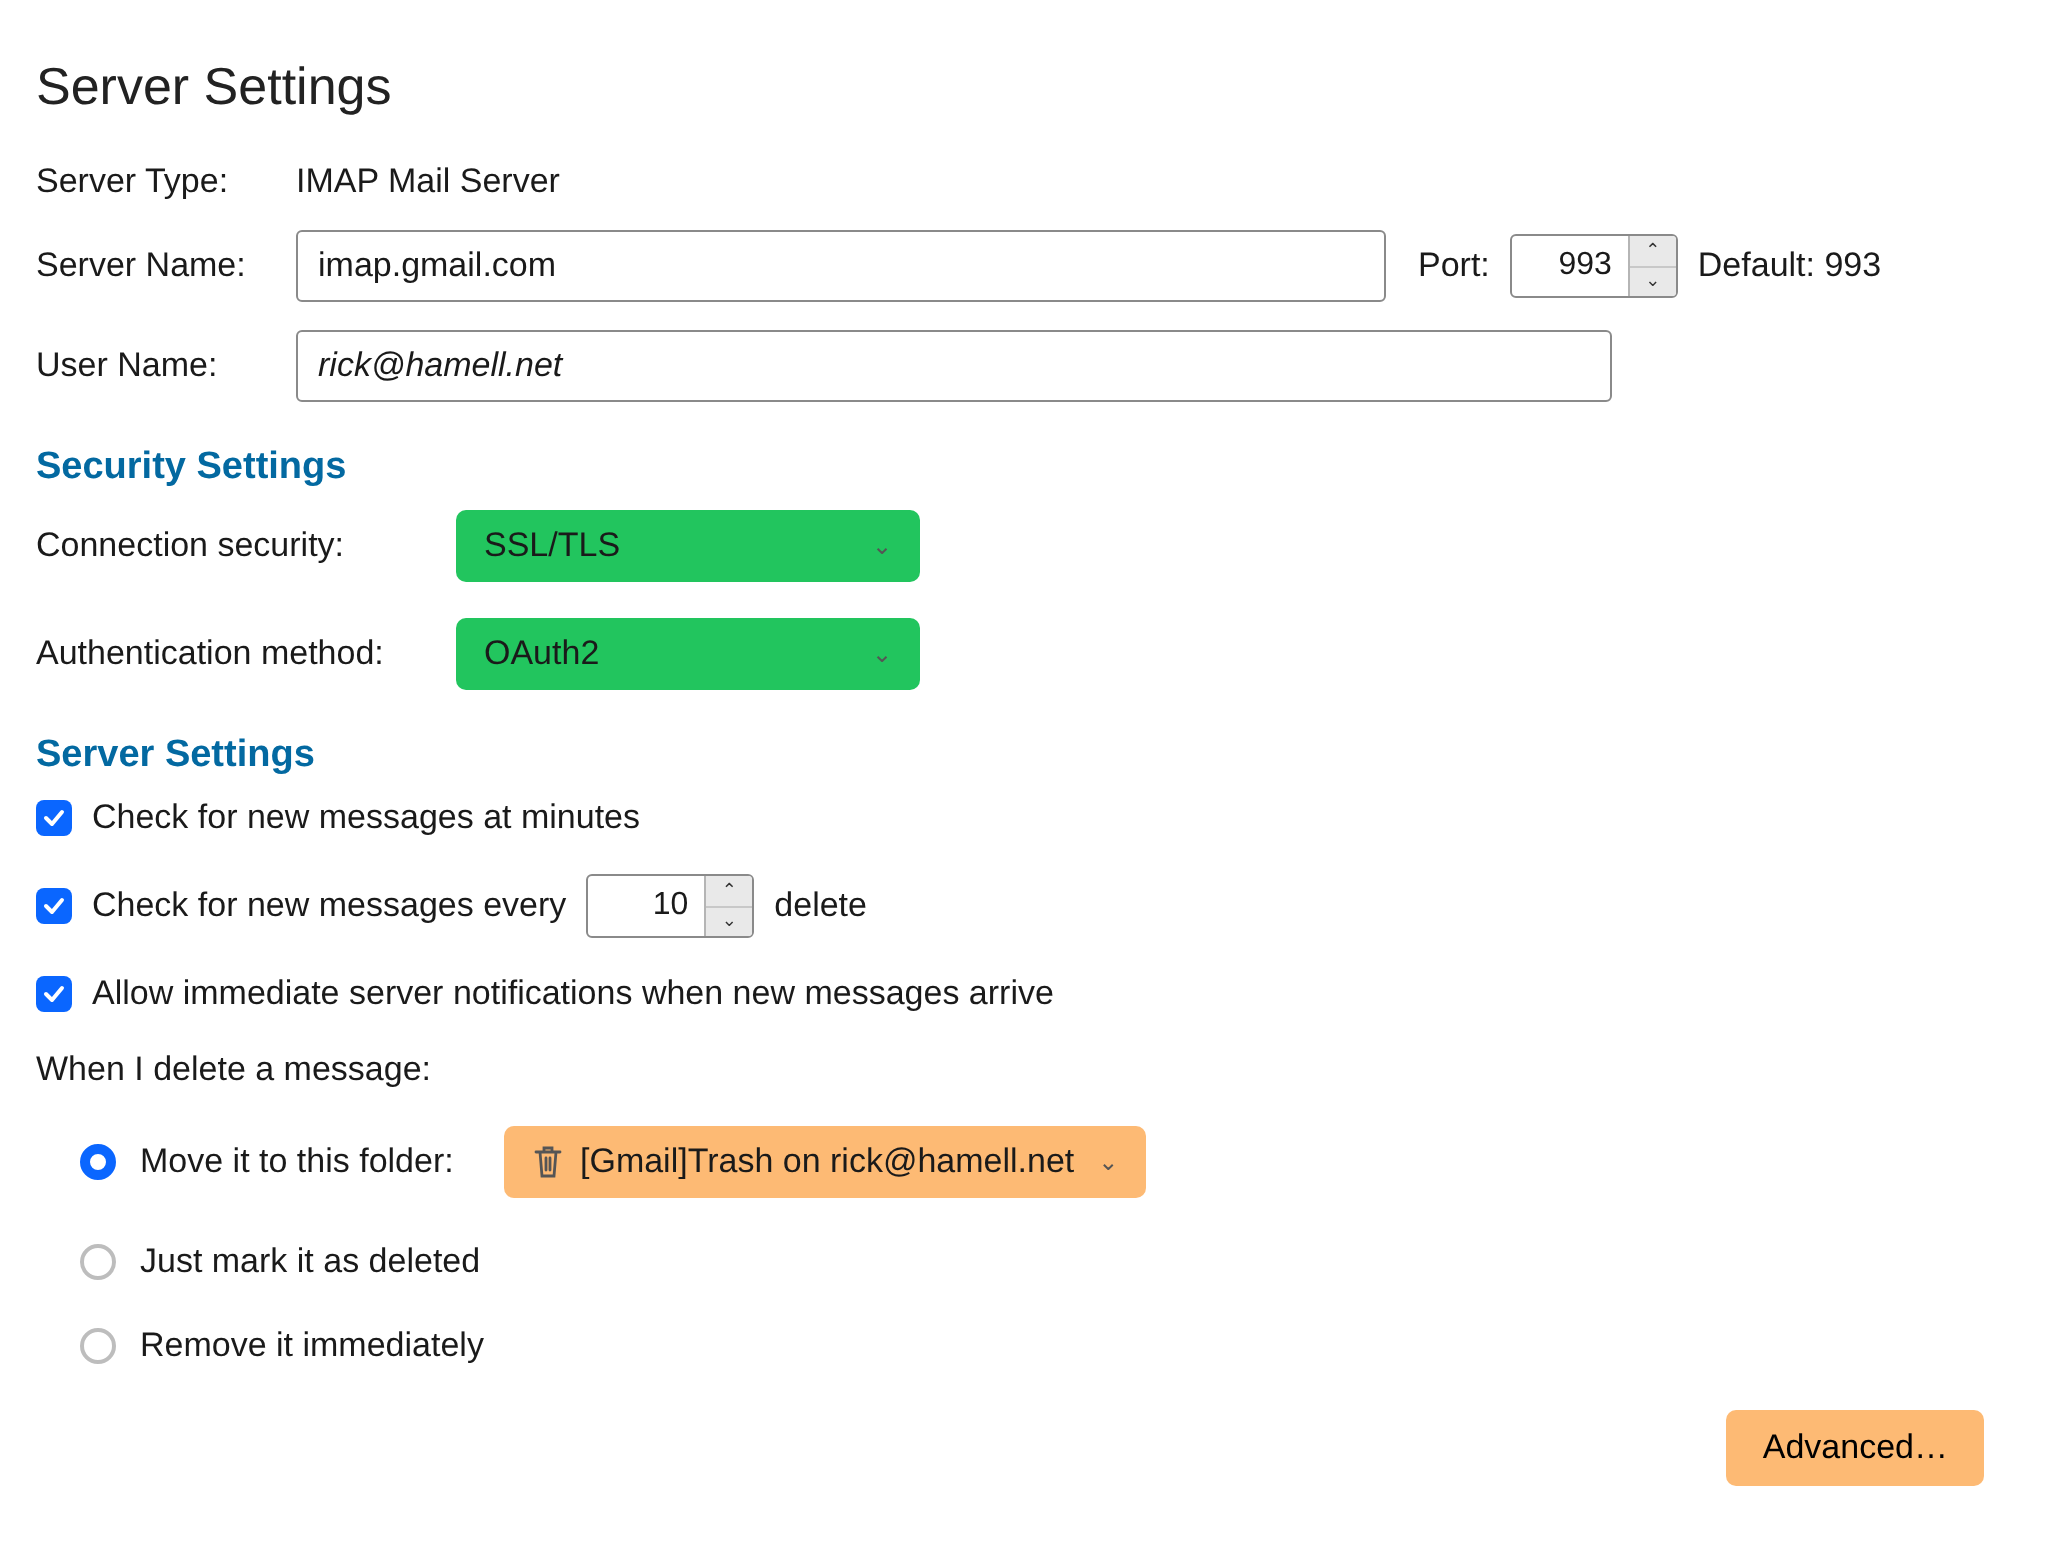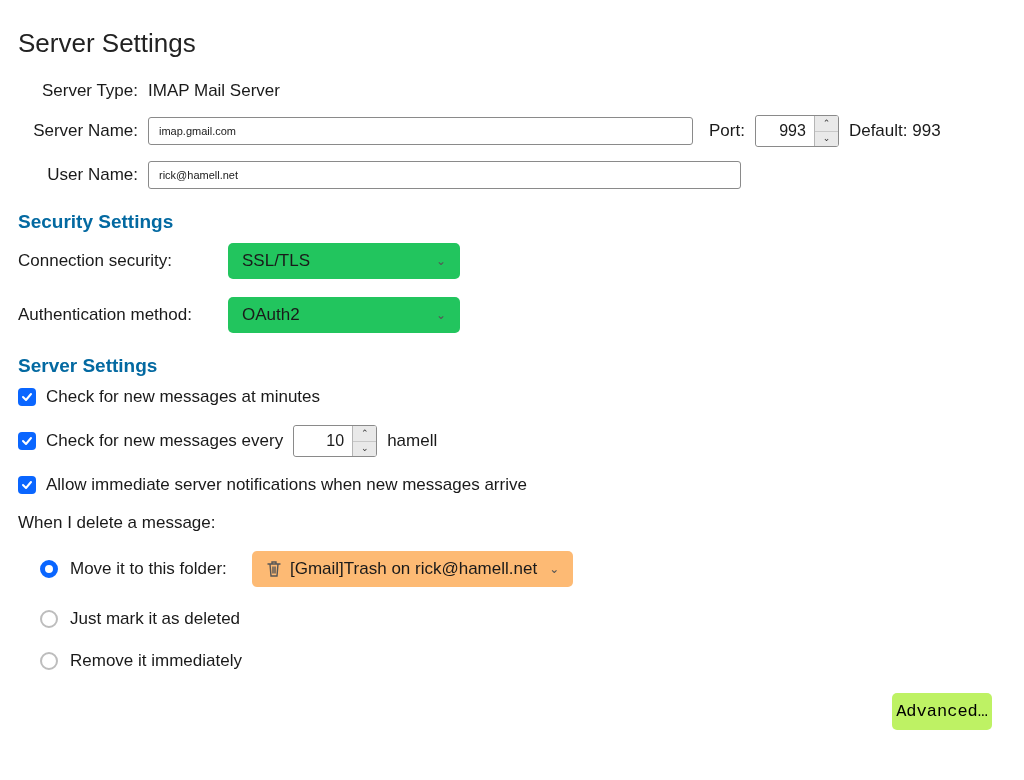--- a/index.html
+++ b/index.html
@@ -25,32 +25,32 @@
     color: #0369a1;
   }
   .row {
     display: flex;
     align-items: center;
     gap: 10px;
     margin-bottom: 14px;
   }
   .label-col {
     width: 120px;
-    text-align: right;
+    text-align: left;
   }
   input[type="text"] {
     border: 1px solid #8a8a8a;
     border-radius: 3px;
     padding: 7px 10px;
-    font-size: 11px;
+    font-size: 17px;
     color: #1a1a1a;
     background: #fff;
   }
   .server-name-input { width: 545px; }
-  .user-name-input { width: 593px; }
+  .user-name-input { width: 658px; font-style: italic; }
   
   .spinner {
     display: inline-flex;
     align-items: stretch;
     border: 1px solid #8a8a8a;
     border-radius: 3px;
     overflow: hidden;
     height: 32px;
   }
   .spinner .num {
@@ -161,27 +161,26 @@
     border-width: 5px;
   }
   .delete-heading { margin: 4px 0 18px 0; }
   .advanced-row {
     display: flex;
     justify-content: flex-end;
     padding-right: 14px;
     margin-top: 0;
   }
   .advanced-btn {
-    background: #bef264;
+    background: #fdba74;
     border: none;
     border-radius: 5px;
-    padding: 9px 4px;
-    font-size: 17px;
-    cursor: pointer;
-    font-family: Liberation Mono, monospace;
+    padding: 9px 18px;
+    font-size: 17px;
+    cursor: pointer;
   }
   .cutoff {
     font-size: 19px;
     font-weight: 700;
     margin-top: 6px;
     overflow: hidden;
   }
 </style>
 </head>
 <body>
@@ -248,21 +247,21 @@
       </svg>
   </span>
   <span>Check for new messages every</span>
   <span class="spinner">
     <input class="num" type="text" value="10" style="">
     <span class="arrows">
       <button>⌃</button>
       <button>⌄</button>
     </span>
   </span>
-  <span>hamell</span>
+  <span>delete</span>
 </div>
 
 <div class="chk-row">
   <span class="checkbox checked">
     <svg width="12" height="12" viewBox="0 0 12 12">
         <path d="M2 6 L5 9 L10 3" stroke="#fff" stroke-width="2" fill="none" stroke-linecap="round" stroke-linejoin="round"></path>
       </svg>
   </span>
   <span>Allow immediate server notifications when new messages arrive</span>
 </div>

